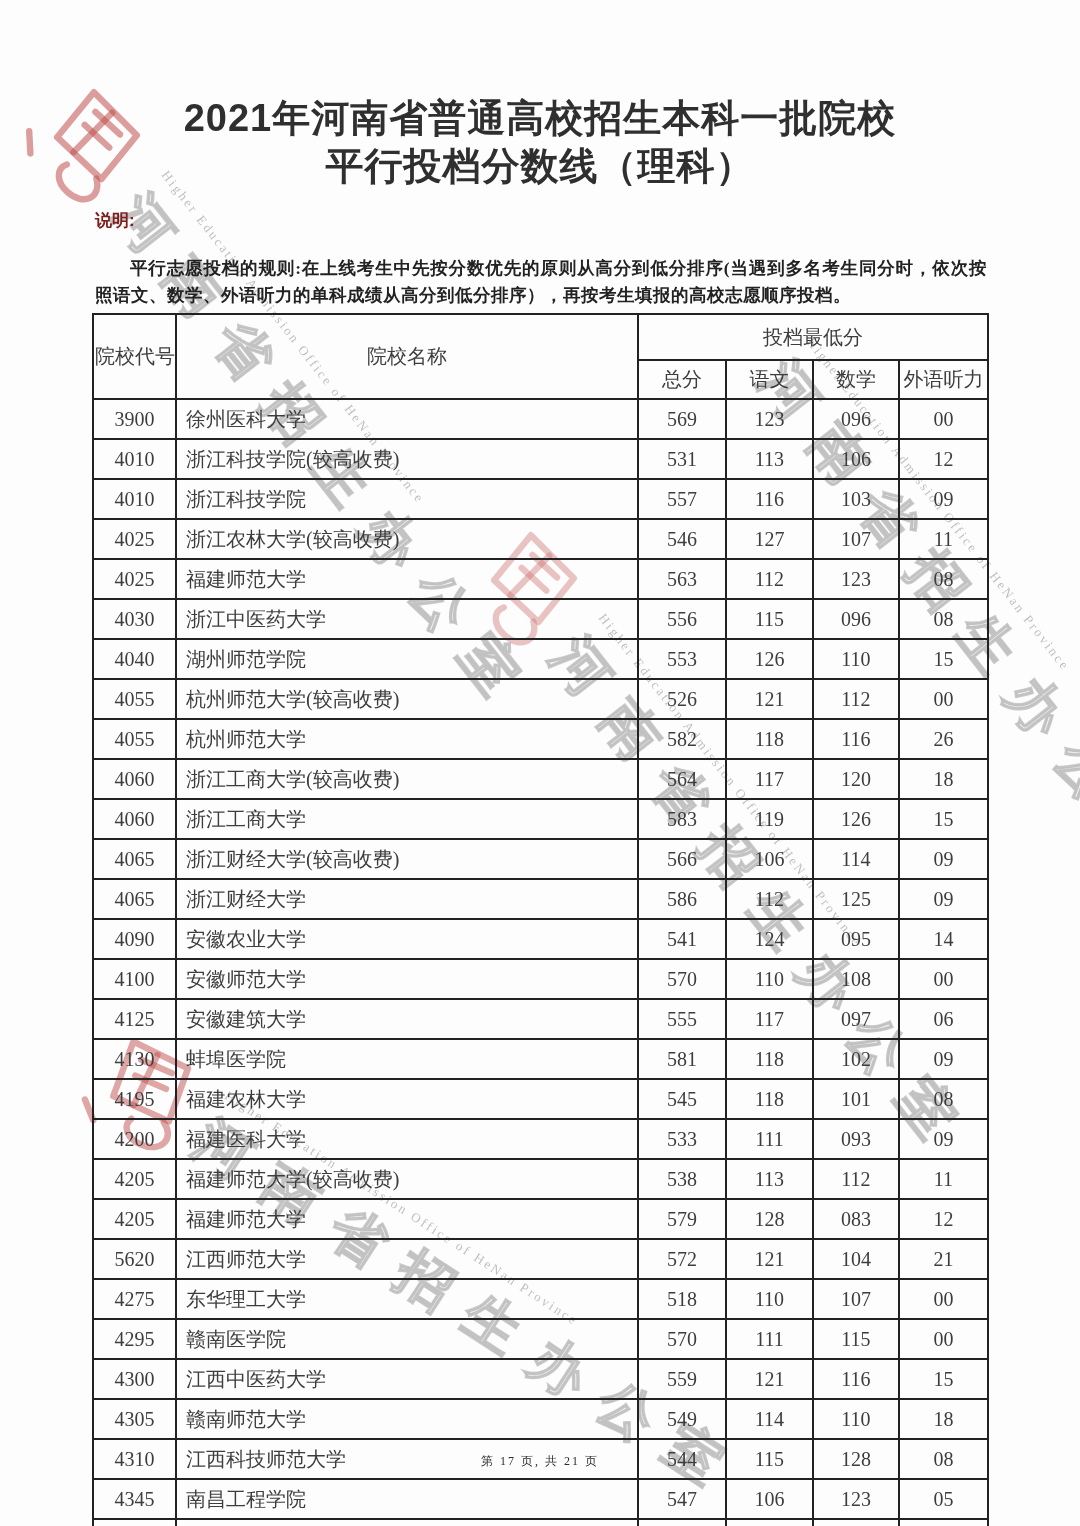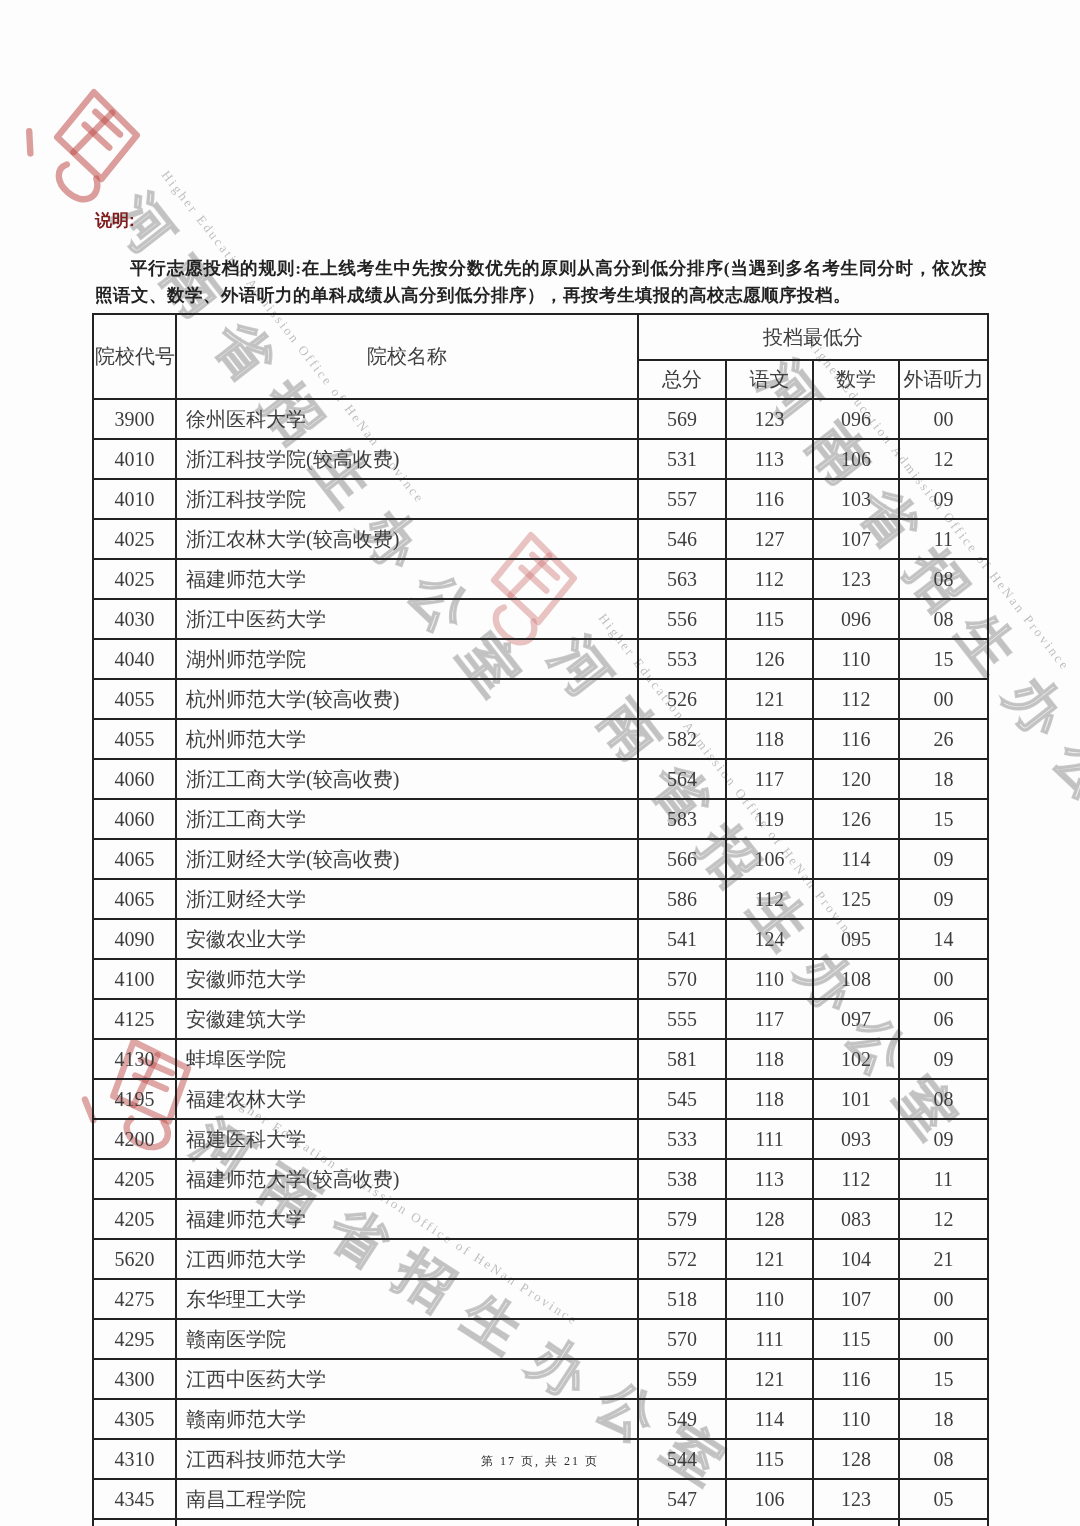--- a/index.html
+++ b/index.html
@@ -136,20 +136,24 @@
     </span>
   </div>
 
   <div class="wm wm-d rot52">
     <span class="texts">
       <span class="en">Higher Education Admission Office of HeNan Province</span>
       <span class="cn">河南省招生办公室</span>
     </span>
   </div>
 
+  <div class="title-block">
+    <div class="title-line">2021年河南省普通高校招生本科一批院校</div>
+    <div class="title-line">平行投档分数线（理科）</div>
+  </div>
 
   <div class="note-label">说明:</div>
   <div class="note-text">平行志愿投档的规则:在上线考生中先按分数优先的原则从高分到低分排序(当遇到多名考生同分时，依次按照语文、数学、外语听力的单科成绩从高分到低分排序），再按考生填报的高校志愿顺序投档。</div>
 
   <table class="score">
     <colgroup>
       <col class="c-code">
         <col class="c-name">
         <col class="c-total">
       <col class="c-chn">

